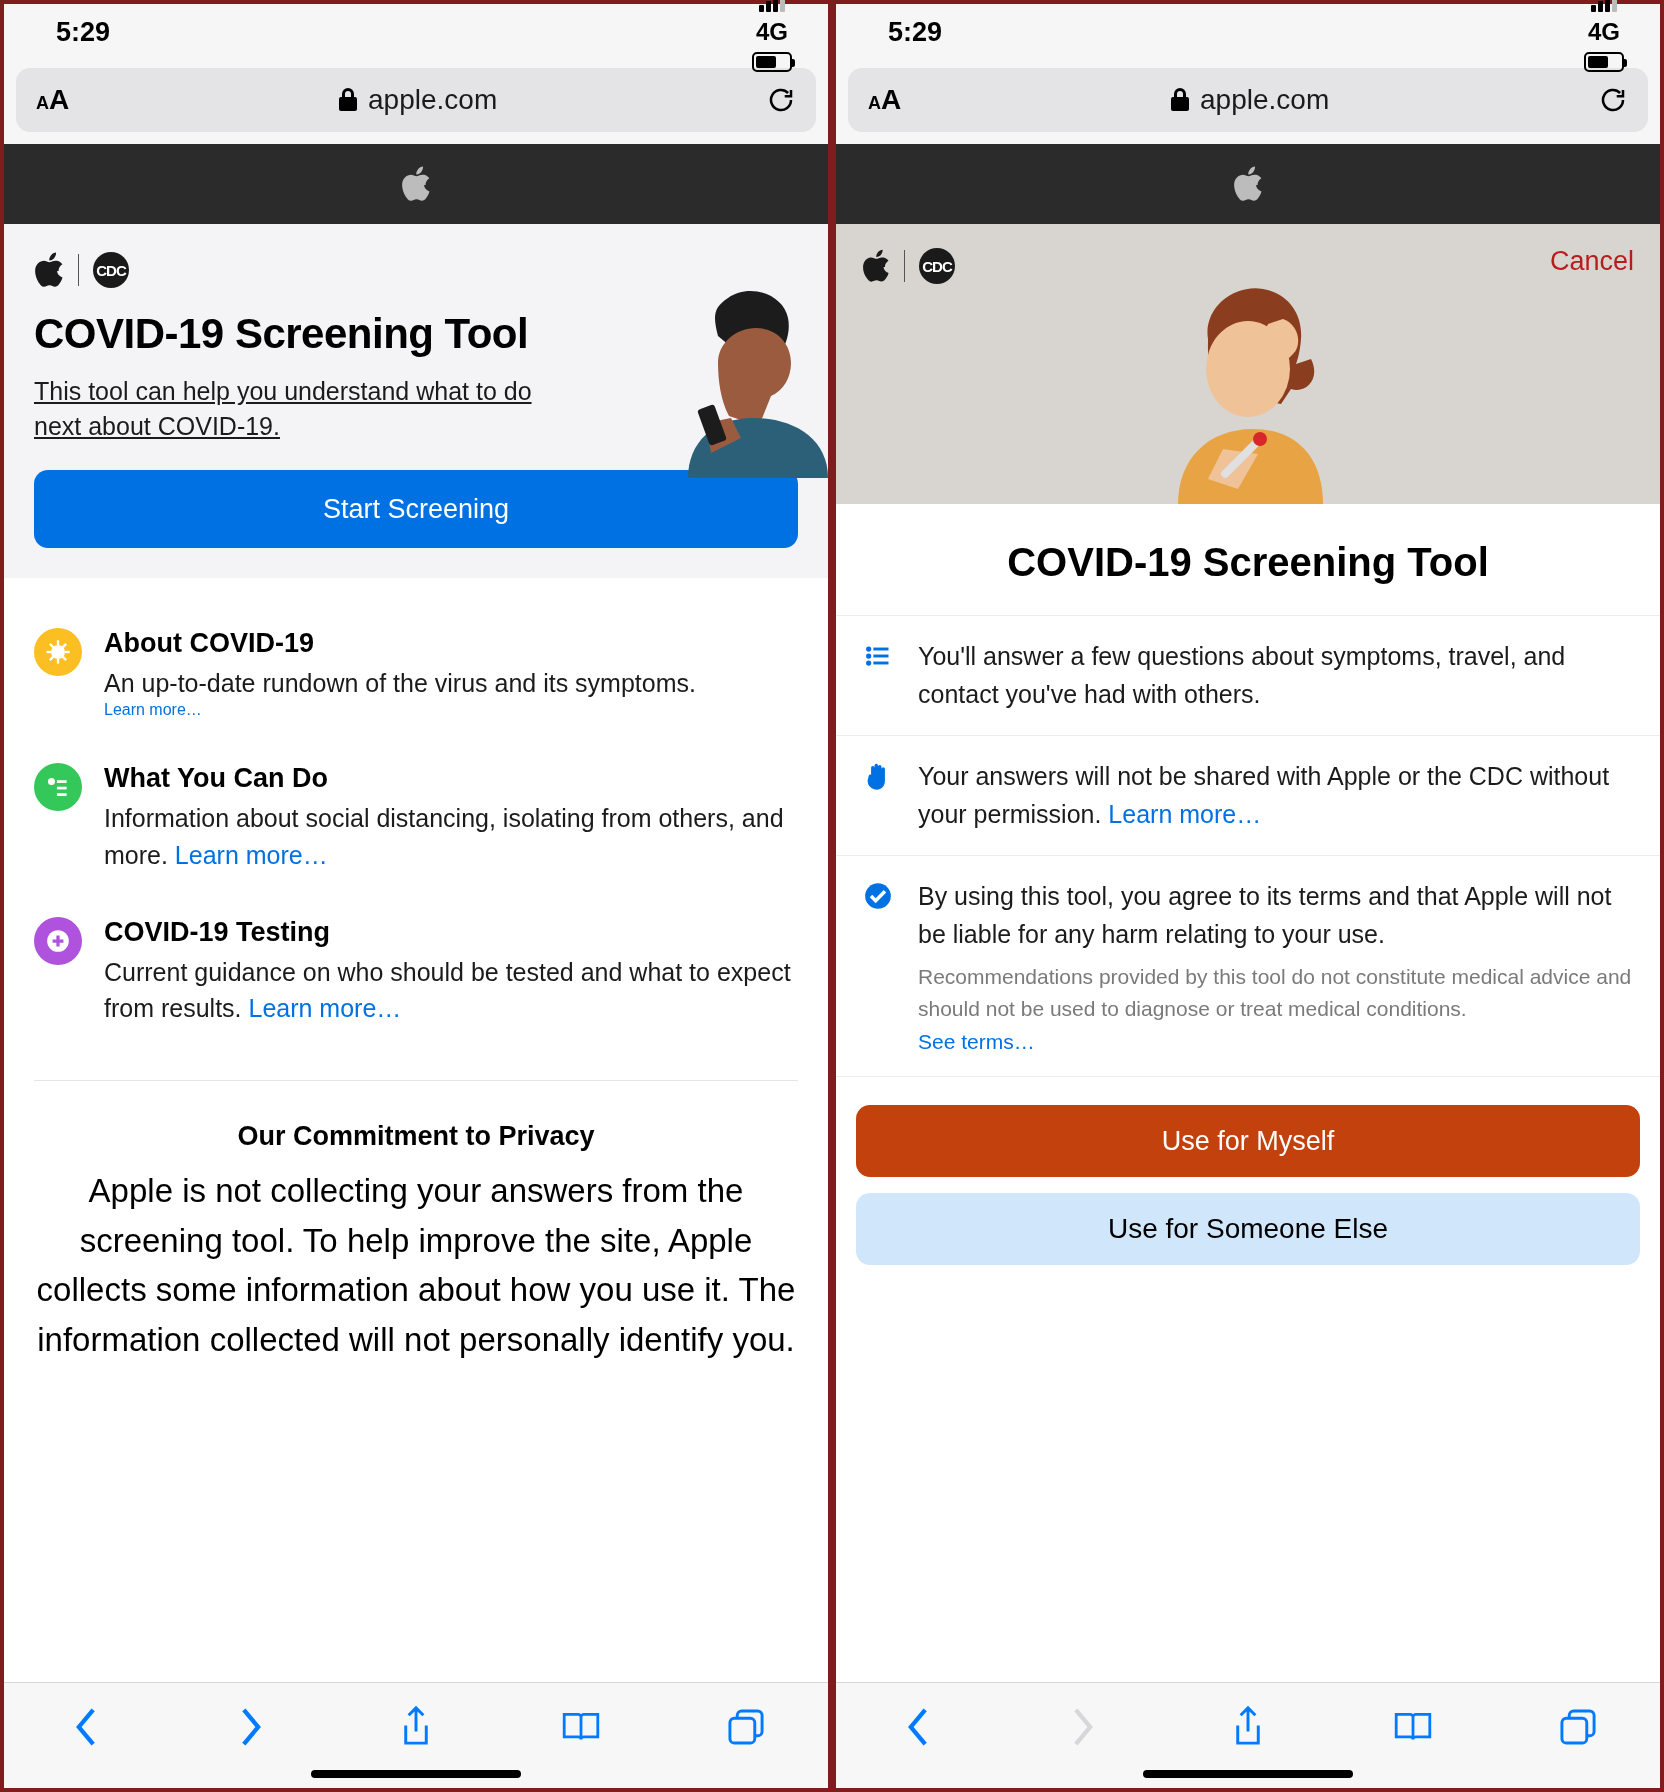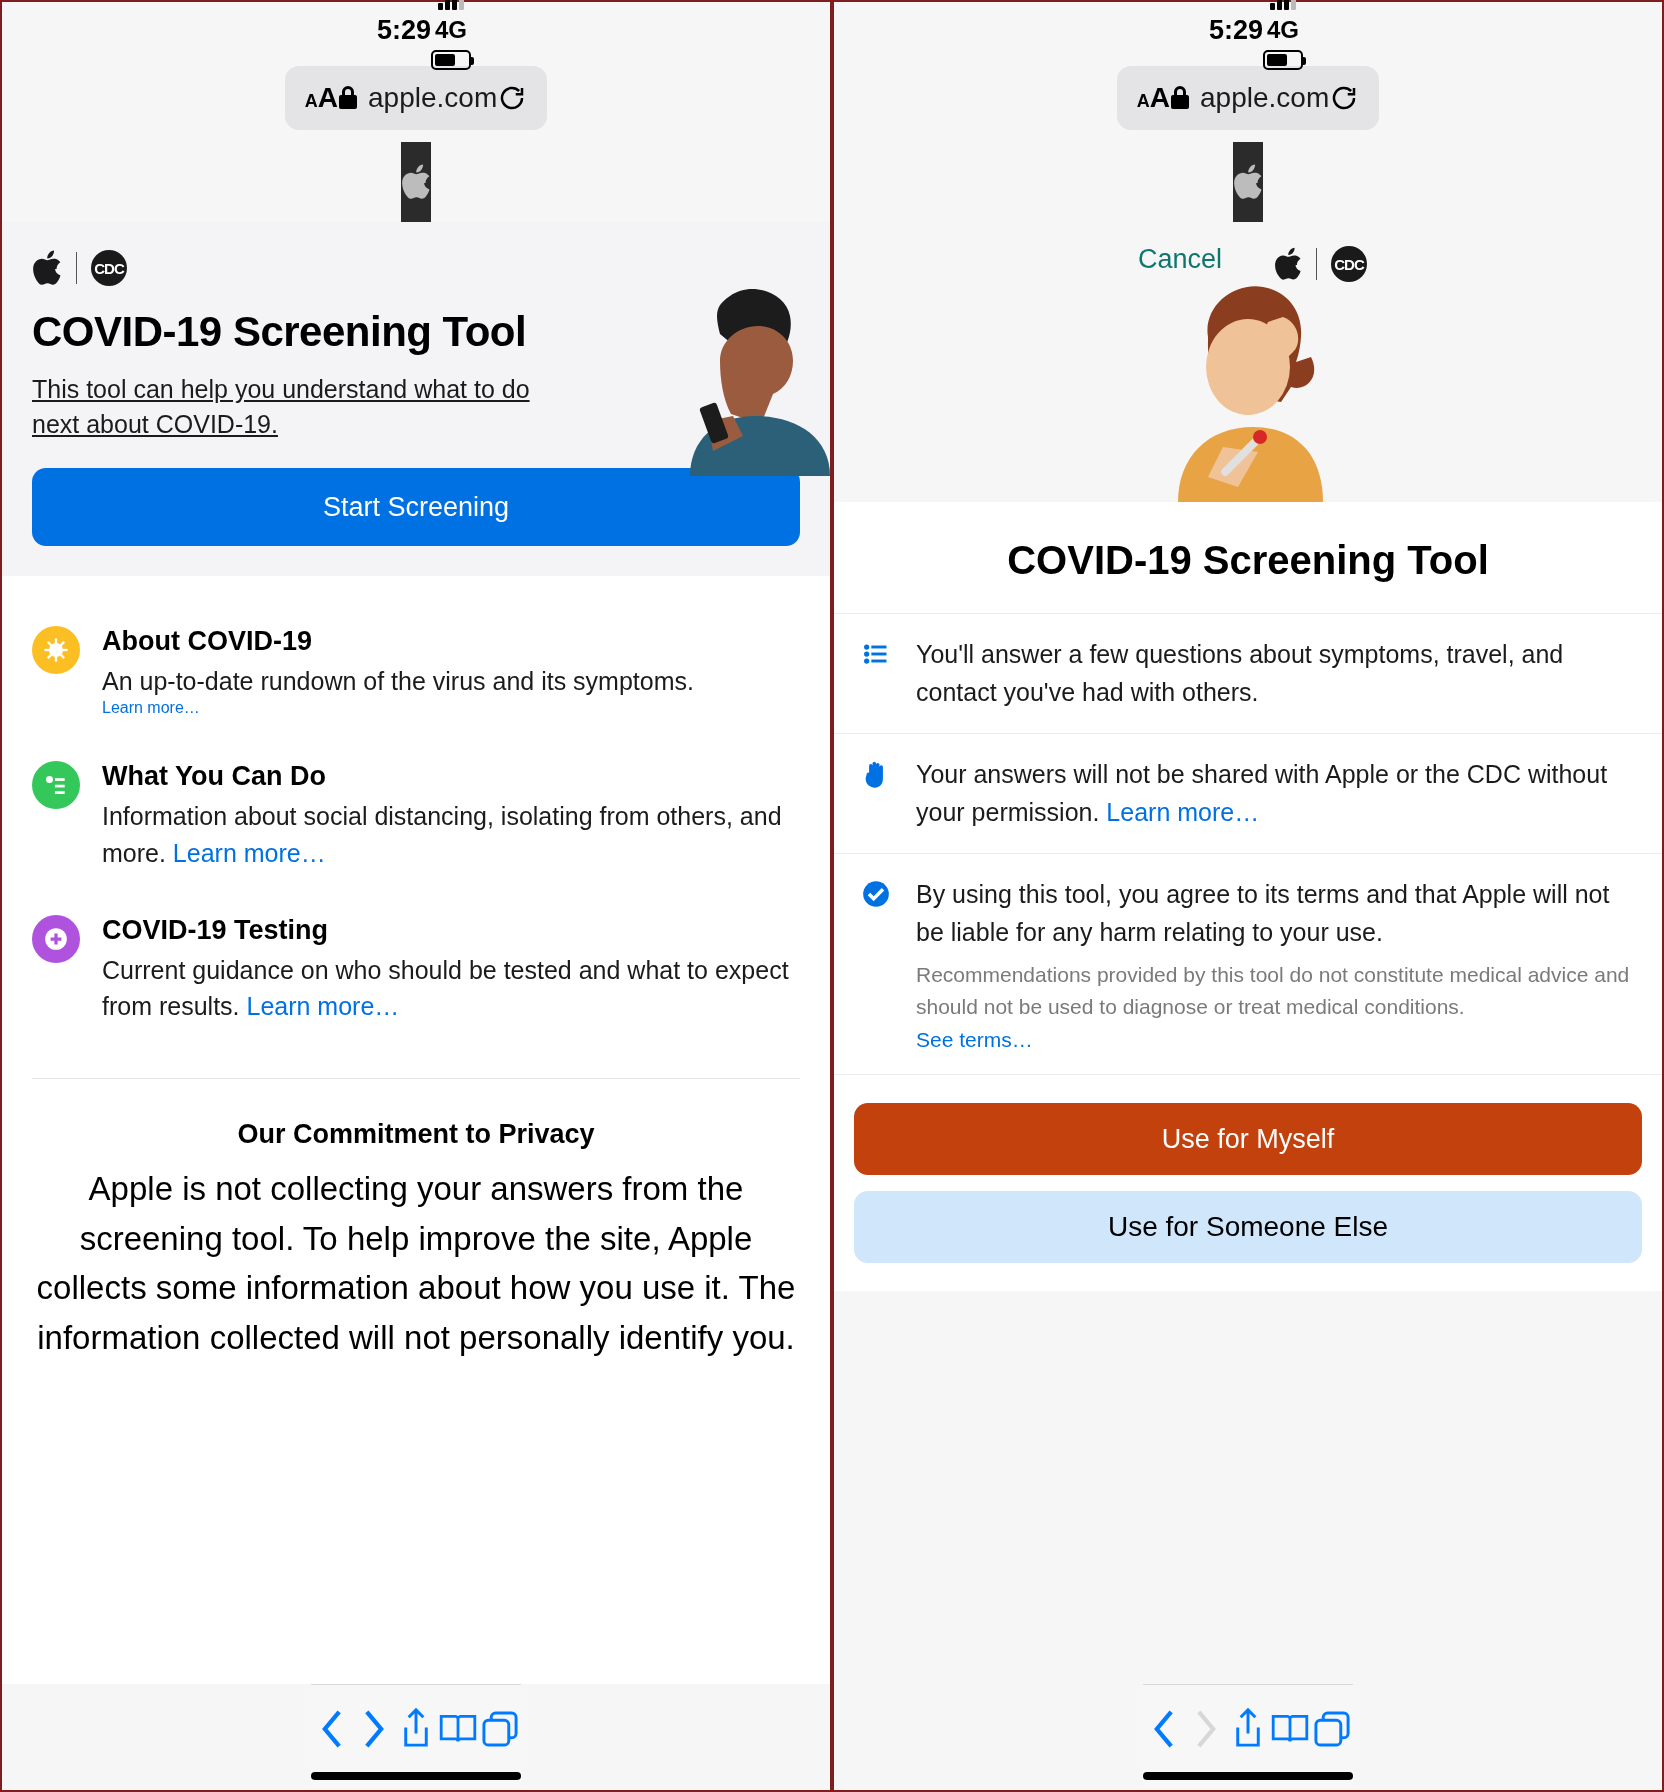--- a/index.html
+++ b/index.html
@@ -6,26 +6,25 @@
   body {
     font-family: -apple-system, BlinkMacSystemFont, "Helvetica Neue", Arial, sans-serif;
     background: #fff;
     display: flex;
     width: 1664px;
     height: 1792px;
   }
   .phone {
     width: 992px;
     height: 100%;
-    border: 2px solid #7f1d1d;
+    border: 4px solid #7f1d1d;
     background: #f6f6f6;
     display: flex;
     flex-direction: column;
     position: relative;
-    align-items: center;
   }
   .status-bar {
     height: 56px;
     display: flex;
     justify-content: space-between;
     align-items: center;
     padding: 0 36px 0 52px;
     font-size: 27px;
     font-weight: 600;
   }
@@ -96,21 +95,21 @@
   .privacy { padding: 40px 28px; text-align:center; }
   .privacy h3 { font-size:27px; font-weight:600; margin-bottom:14px; }
   .privacy p { font-size:33px; line-height:1.5; }
 
   .hero-right {
     background: #d8d5d1;
     height: 280px;
     position: relative;
   }
   .hero-right .logo-row { position:absolute; top:24px; left:26px; }
-  .cancel { position:absolute; top:22px; right:26px; color:#0f766e; font-size:27px; cursor:pointer; }
+  .cancel { position:absolute; top:22px; right:26px; color:#b91c1c; font-size:27px; cursor:pointer; }
   .person2 { position:absolute; left:50%; transform:translateX(-50%); bottom:0; width:200px; height:220px; }
   .content-right { padding: 36px 0 0 0; background:#fff; }
   .content-right h1 { text-align:center; font-size:40px; font-weight:700; margin-bottom:30px; }
   .step-list { }
   .step { display:flex; gap:22px; padding: 22px 28px; border-bottom:1px solid #ececec; }
   .step:first-child{ border-top:1px solid #ececec; }
   .step-icon { width:32px; flex-shrink:0; padding-top:4px; }
   .step p { font-size:25px; line-height:1.5; color:#1b1b1b; }
   .step .fine { font-size:21px; color:#7a7a7a; margin-top:8px; }
   .step .link2 { color:#0071e3; font-size:25px; cursor:pointer; }

